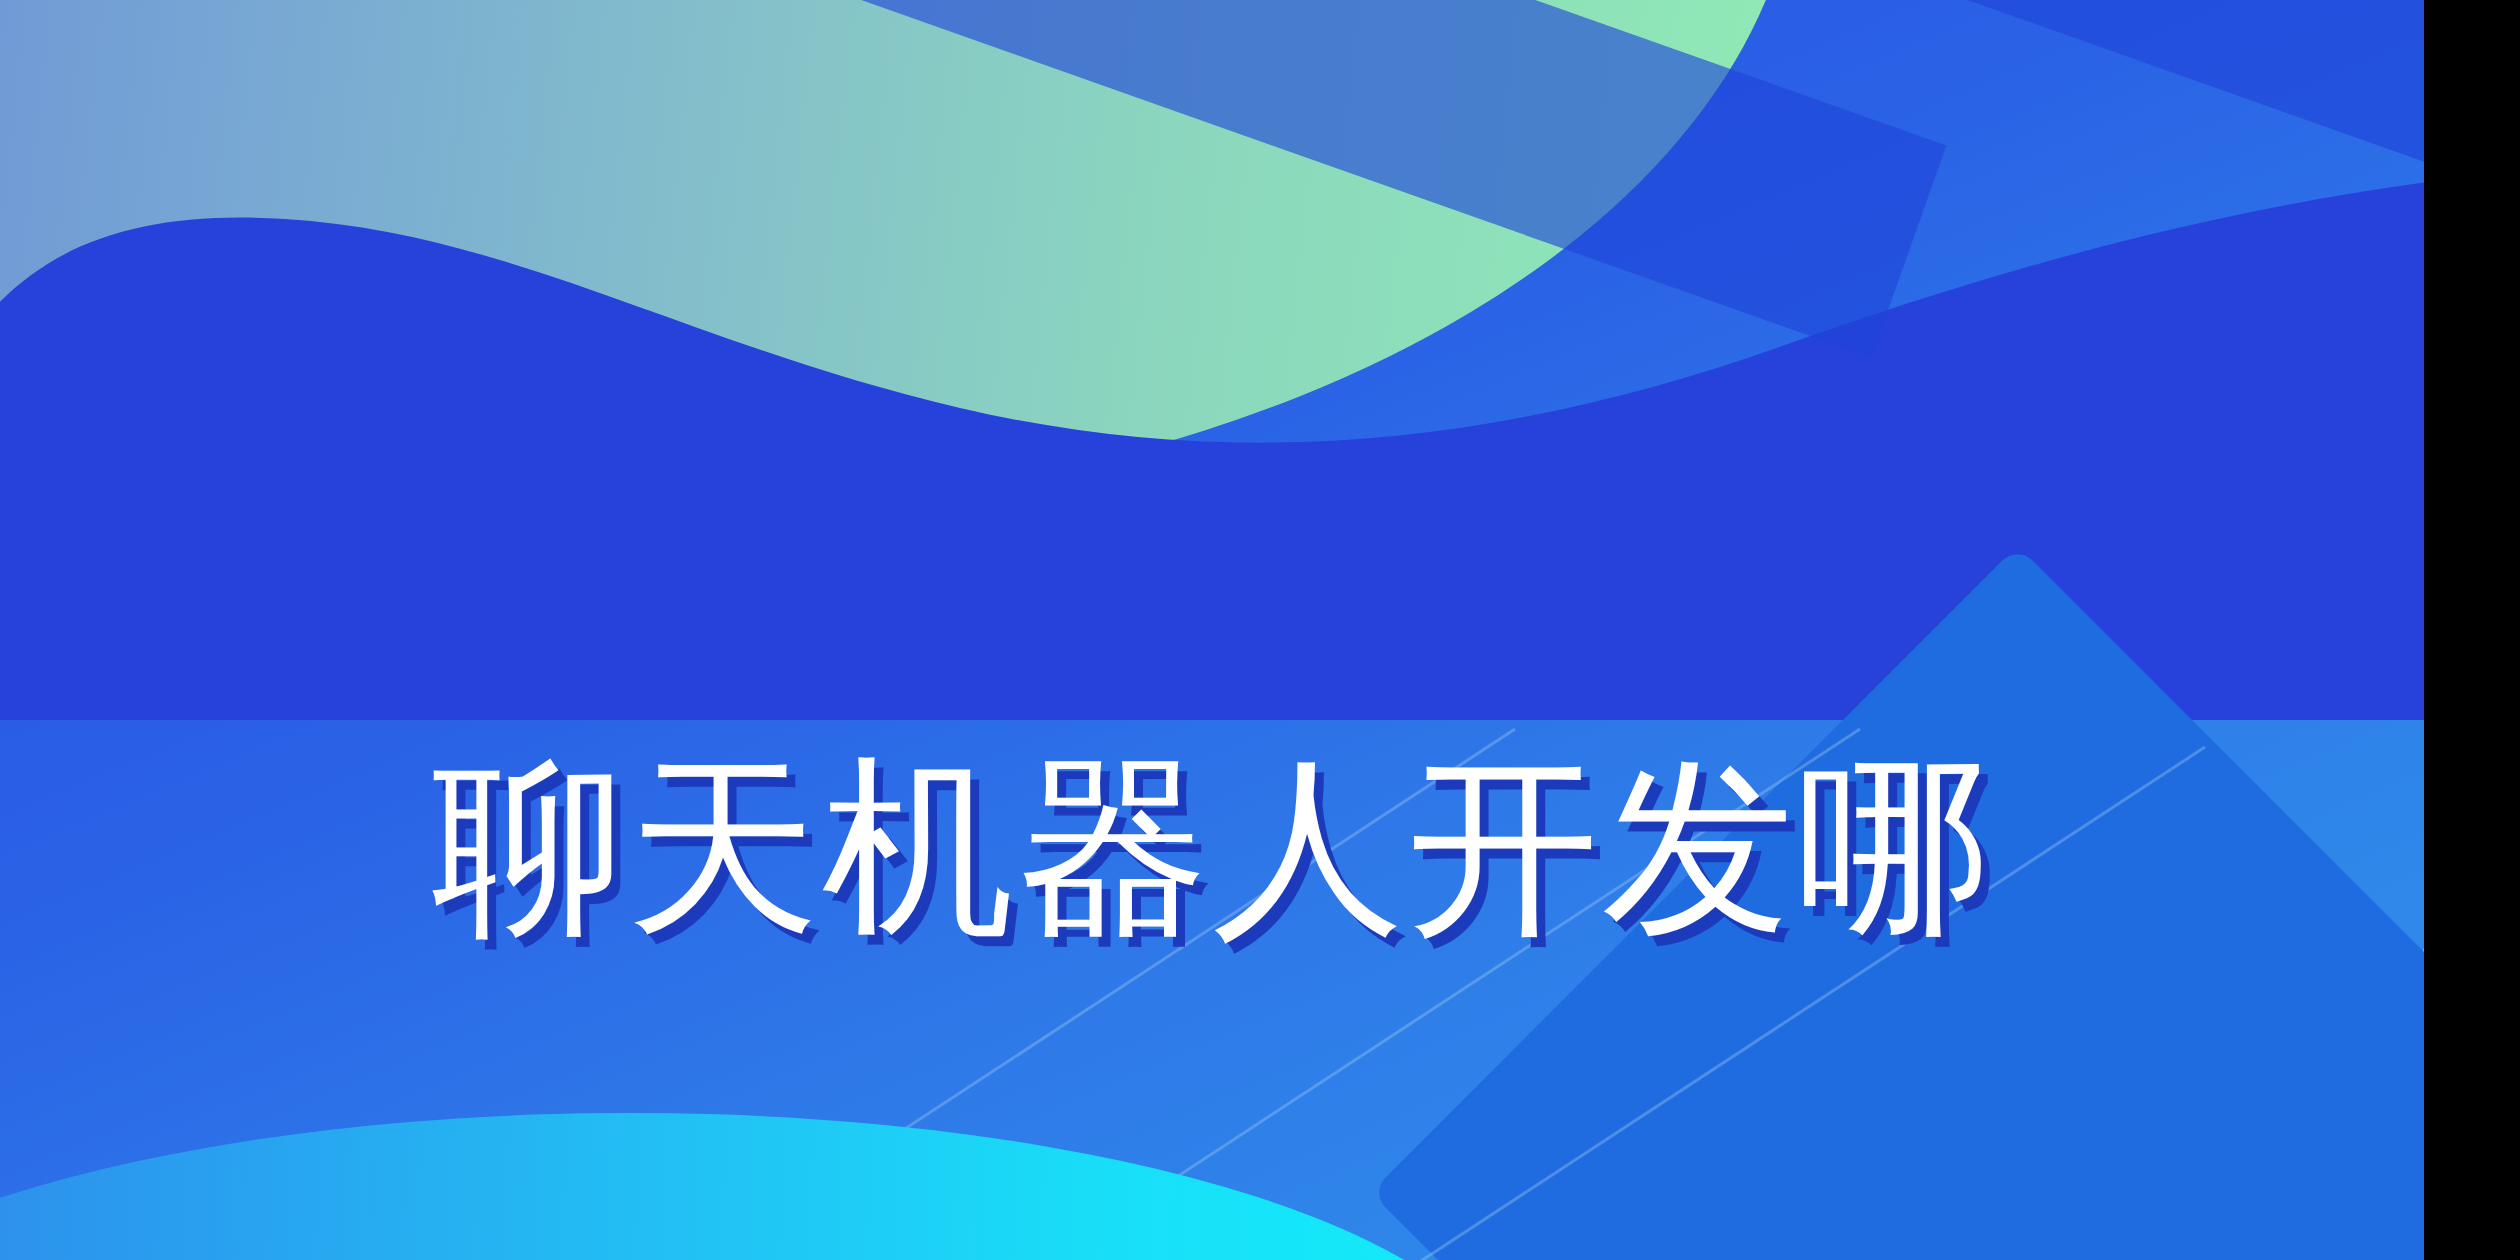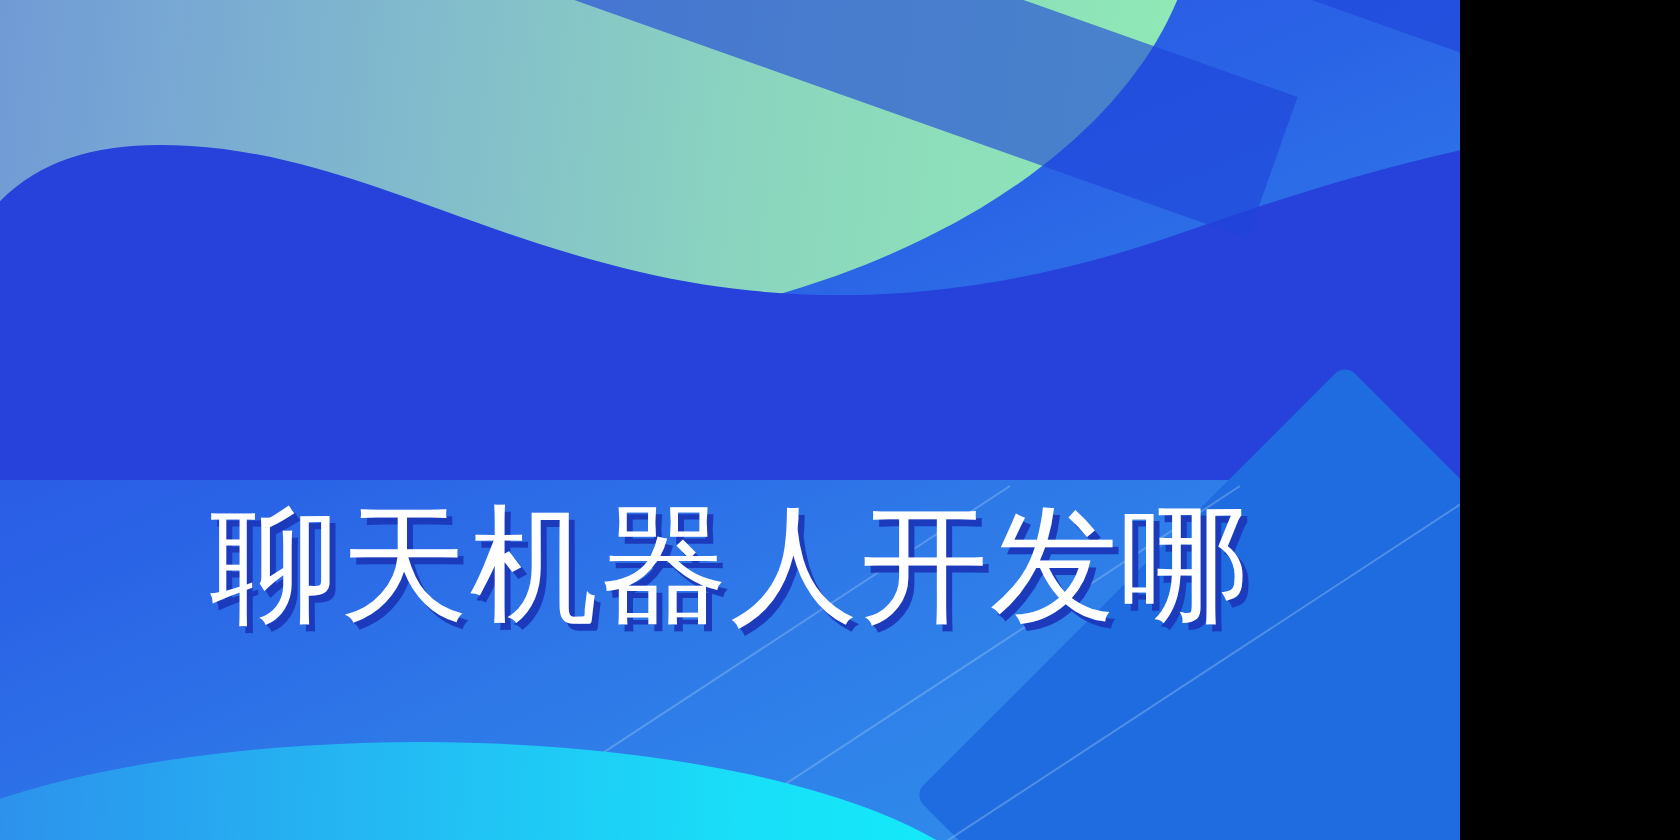--- a/index.html
+++ b/index.html
@@ -2,21 +2,21 @@
 <html><head>
 <meta charset="utf-8">
 <style>
   html, body {
     margin: 0;
     padding: 0;
     background: #000;
   }
   #poster {
     position: relative;
-    width: 1460px;
+    width: 1616px;
     height: 840px;
     overflow: hidden;
     font-family: "Liberation Serif", "DejaVu Serif", serif;
     
     background:
       linear-gradient(157deg,
         #2A4FE0 0%,
         #2A55E3 18%,
         #2A62E6 40%,
         #2E78E8 62%,

